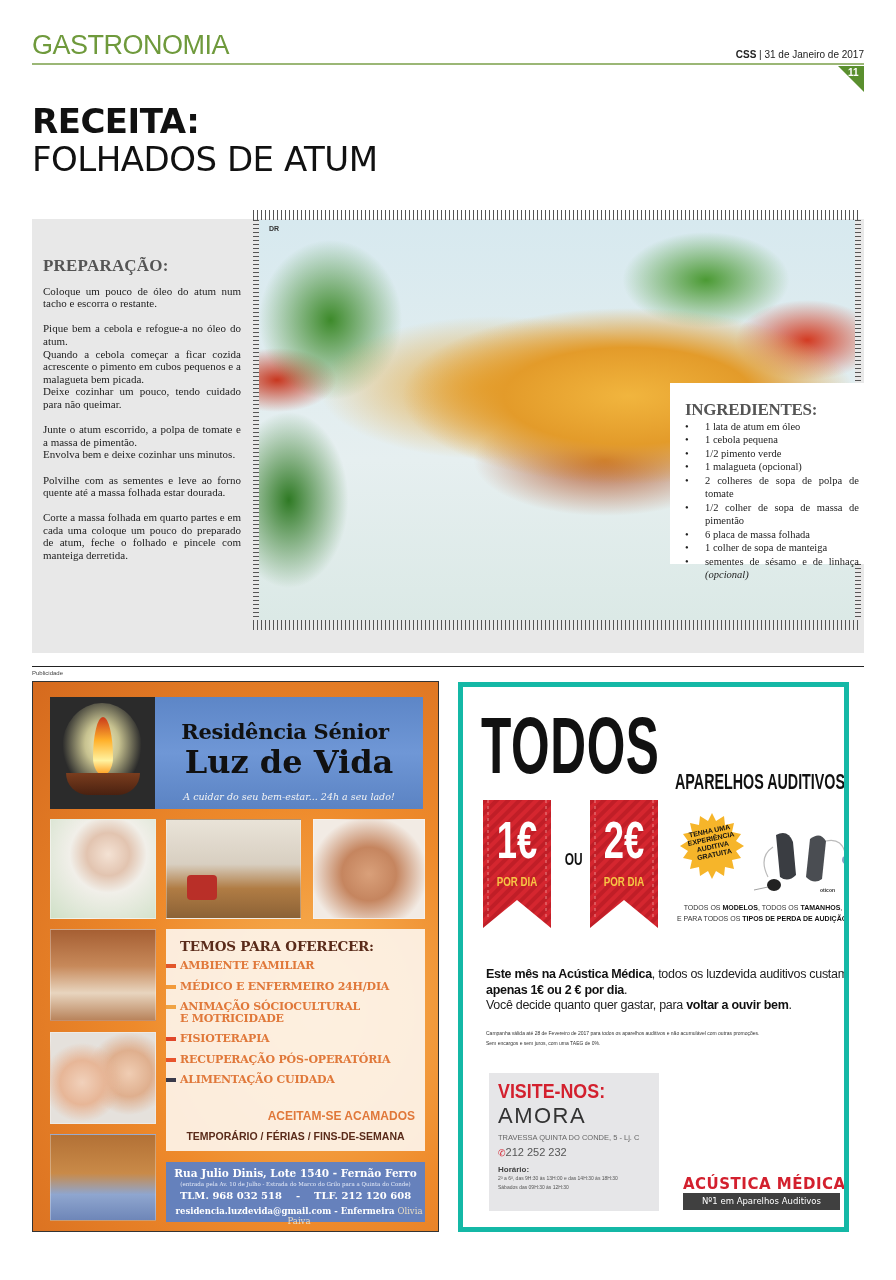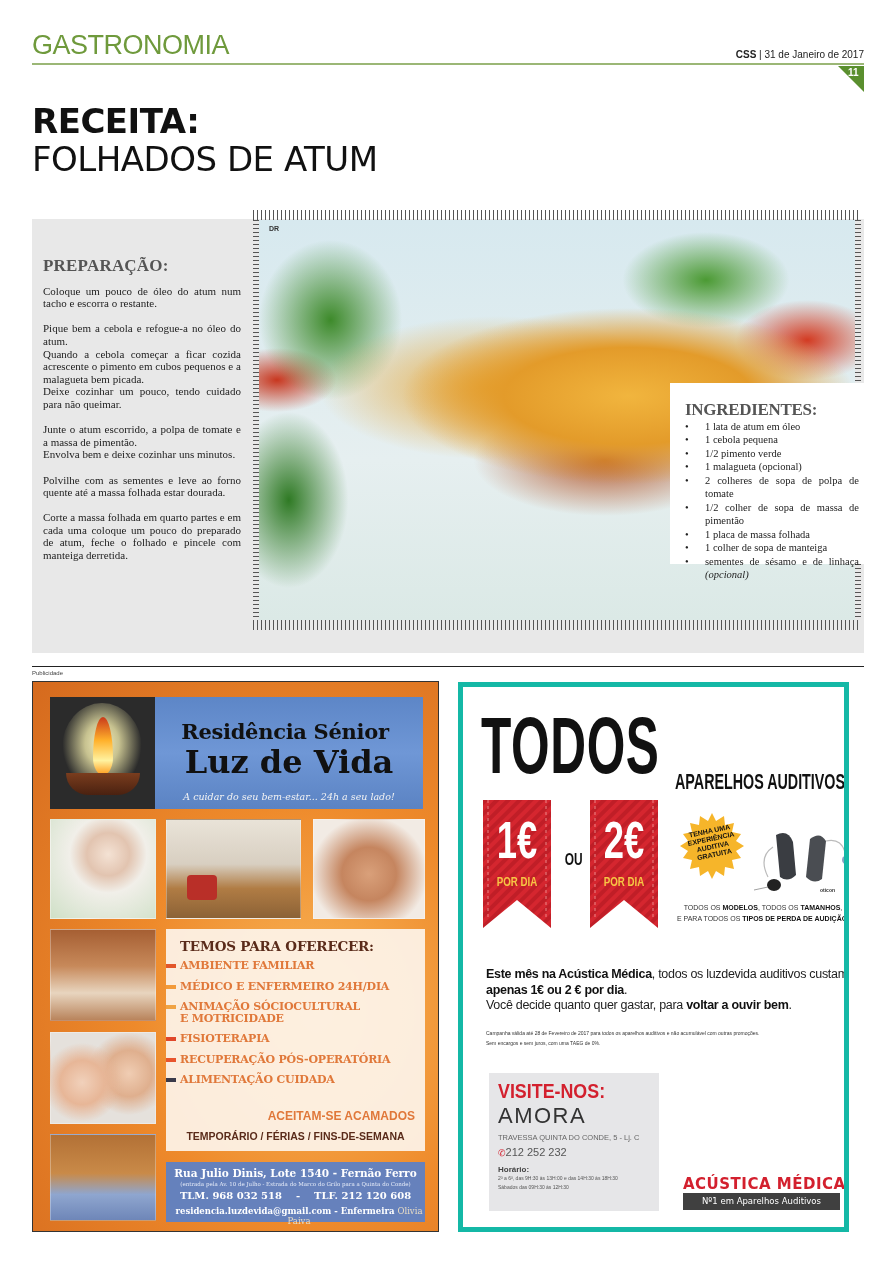--- a/index.html
+++ b/index.html
@@ -179,21 +179,21 @@
 
 <div class="ingredients">
   <h2>INGREDIENTES:</h2>
   <ul>
     <li>1 lata de atum em óleo</li>
     <li>1 cebola pequena</li>
     <li>1/2 pimento verde</li>
     <li>1 malagueta (opcional)</li>
     <li>2 colheres de sopa de polpa de tomate</li>
     <li>1/2 colher de sopa de massa de pimentão</li>
-    <li>1 placa de massa folhada</li>
+    <li>6 placa de massa folhada</li>
     <li>1 colher de sopa de manteiga</li>
     <li><span>sementes de sésamo e de linhaça</span> <i>(opcional)</i></li>
   </ul>
 </div>
 
 <div class="divider"></div>
 <div class="pub-label">Publicidade</div>
 
 <div class="ad-left">
   <div class="lamp-box">

